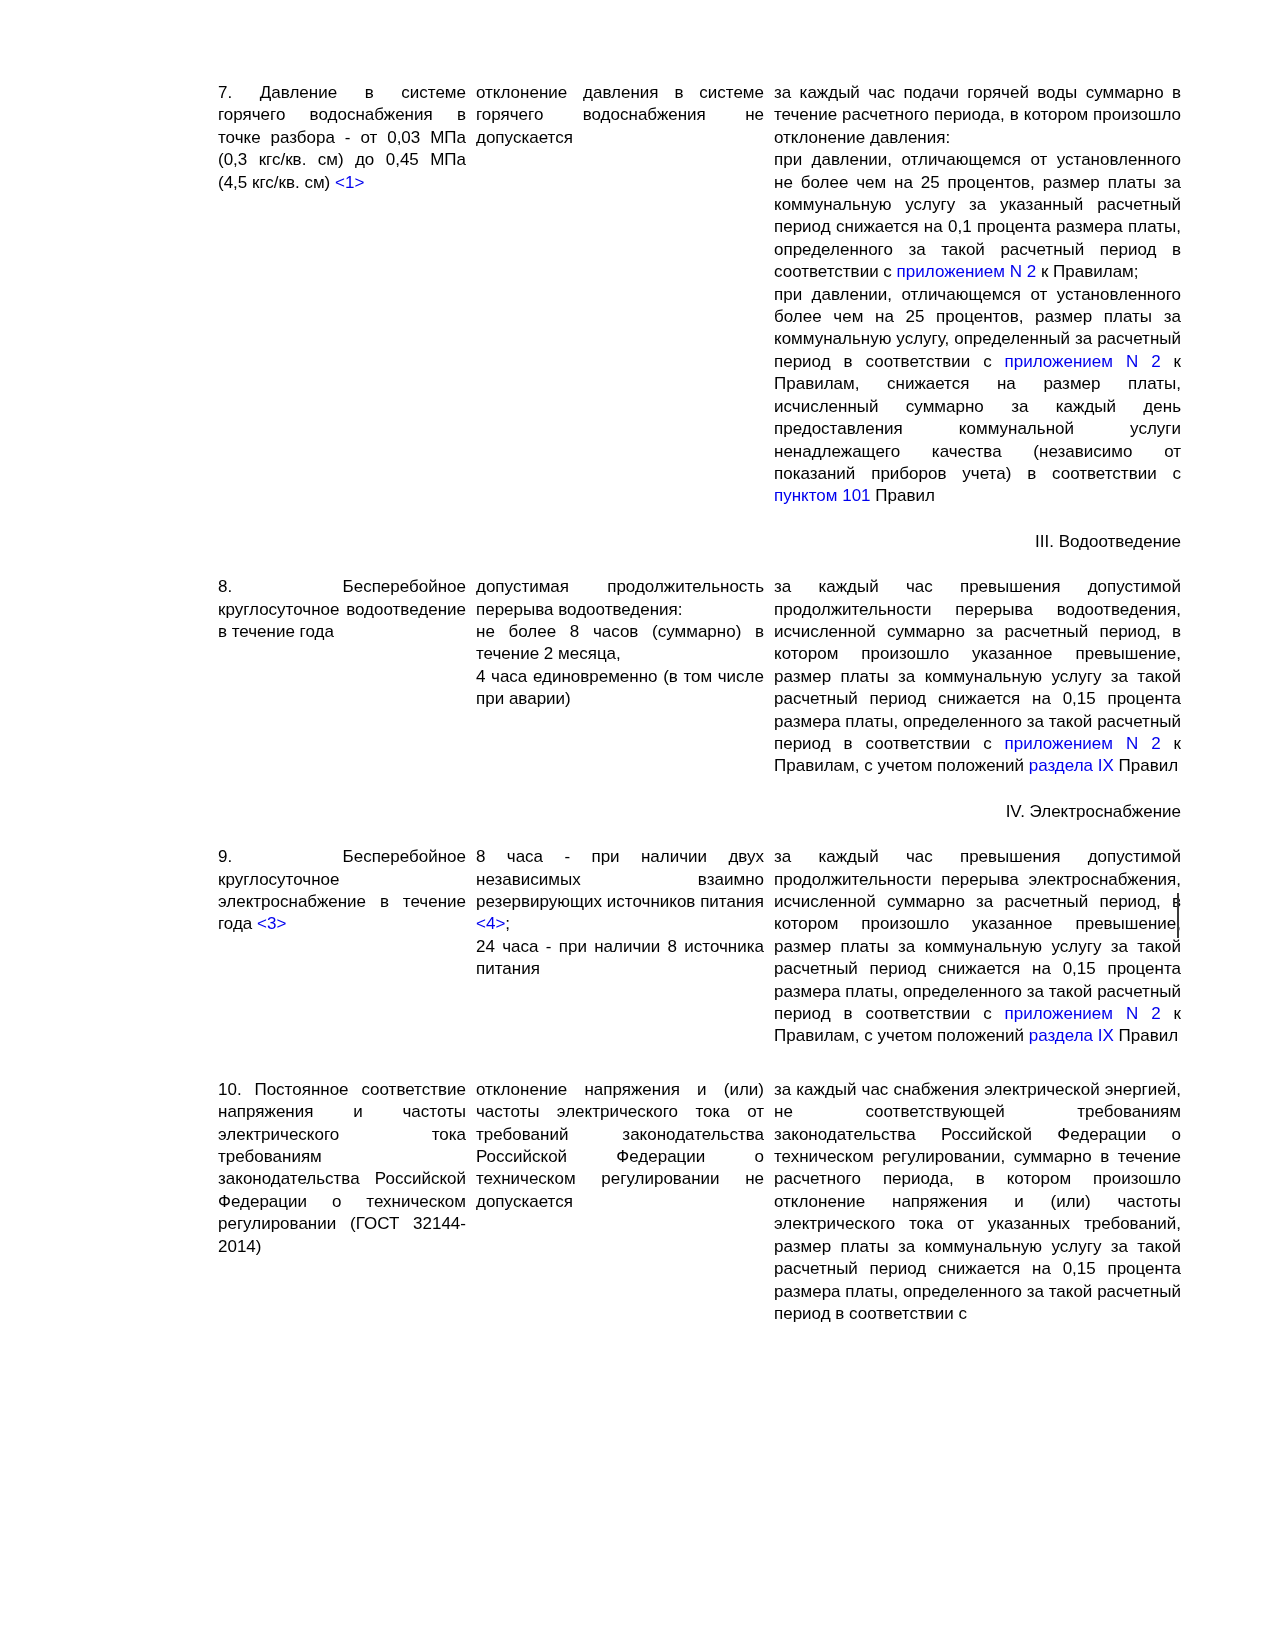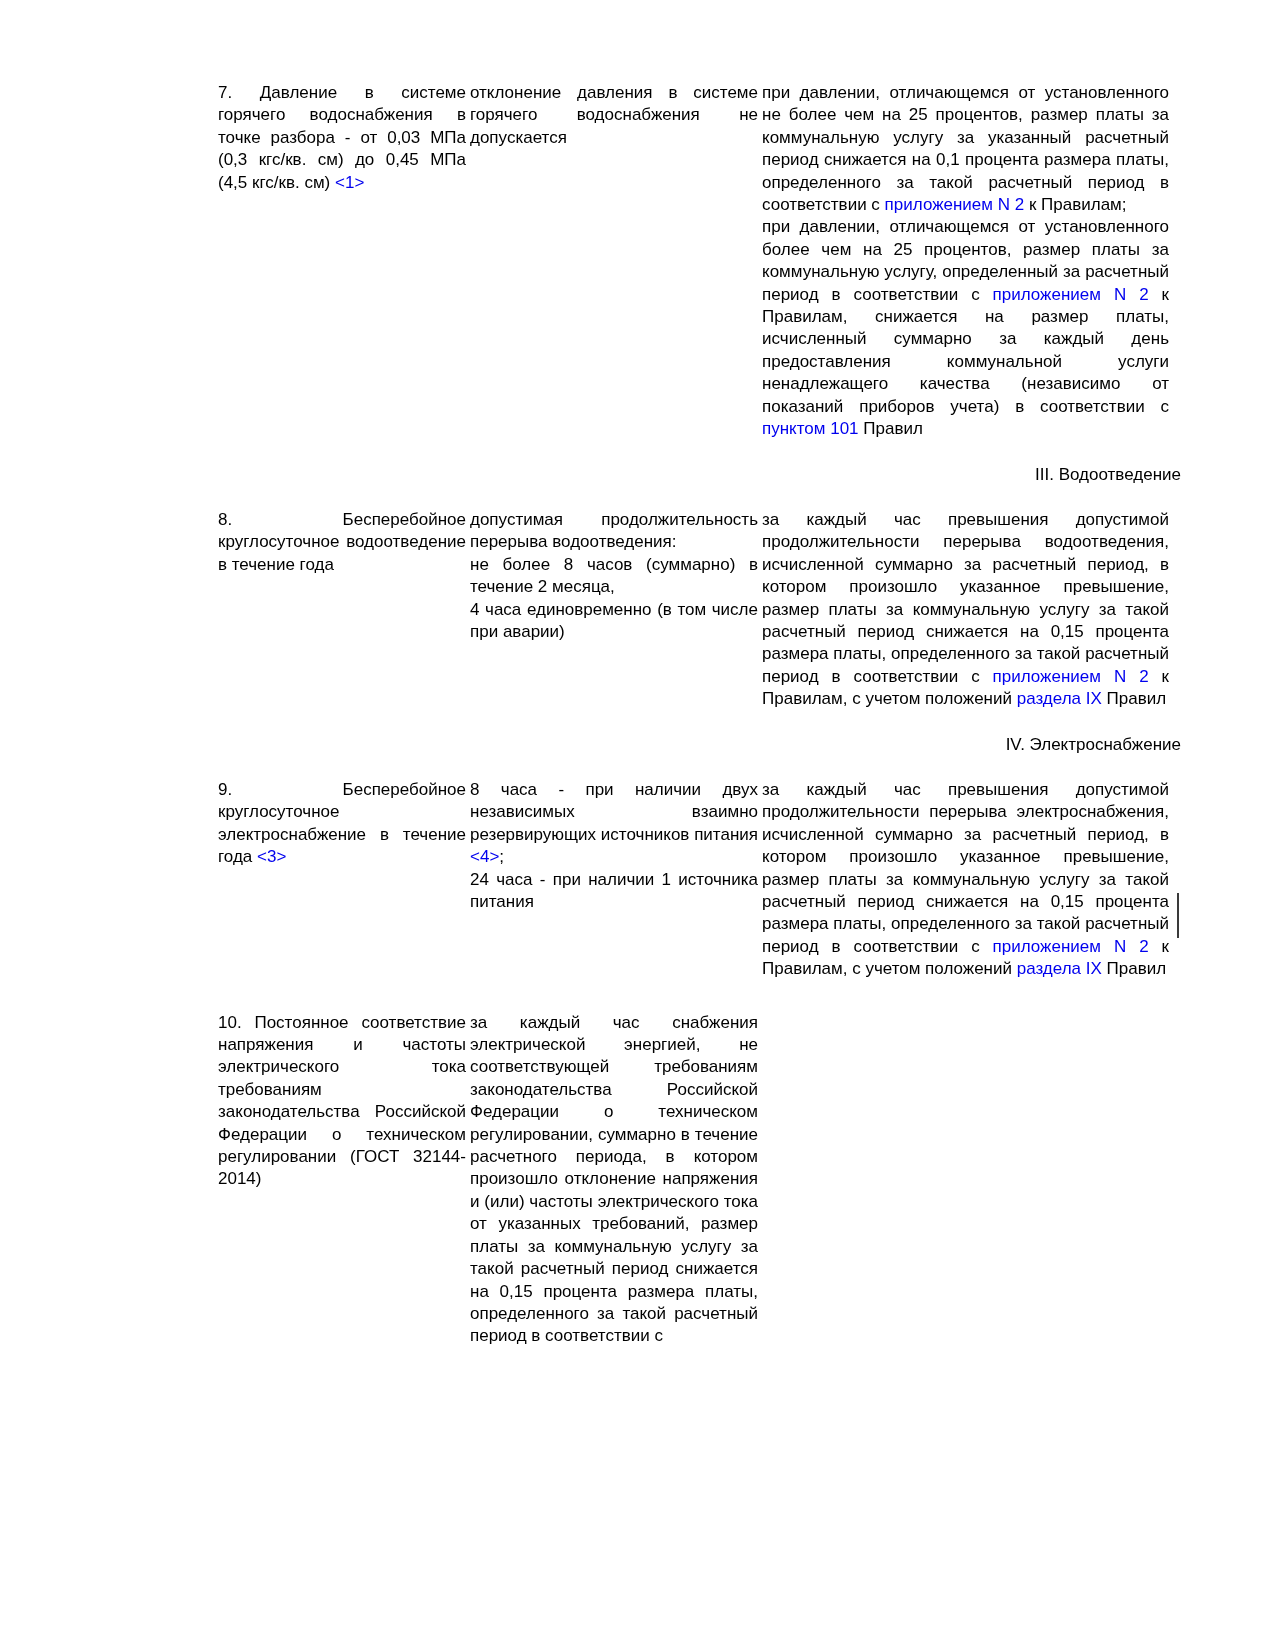--- a/index.html
+++ b/index.html
@@ -16,21 +16,21 @@
   }
   .doc {
     position: absolute;
     left: 218px;
     top: 82px;
     width: 963px;
   }
   .trow {
     display: grid;
     grid-template-columns: 248px 288px 407px;
-    column-gap: 4px;
+    column-gap: 10px;
     align-items: start;
   }
   .trow.row-10 { margin-top: 31px; }
   .cell { text-align: justify; }
   .para { margin: 0; }
   .doclink {
     color: var(--link, #0000ee);
     text-decoration: none;
     cursor: pointer;
   }
@@ -54,20 +54,21 @@
   <div class="doc">
 
     <div class="trow">
       <div class="cell">
           <div class="para"><span>7. Давление в системе горячего водоснабжения в точке разбора - от 0,03 МПа (0,3 кгс/кв. см) до 0,45 МПа (4,5 кгс/кв. см) </span><a class="doclink">&lt;1&gt;</a></div>
         </div>
       <div class="cell">
           <div class="para"><span>отклонение давления в системе горячего водоснабжения не допускается</span></div>
         </div>
       <div class="cell">
+          <div class="para"><span>за каждый час подачи горячей воды суммарно в течение расчетного периода, в котором произошло отклонение давления:</span></div>
           <div class="para"><span>при давлении, отличающемся от установленного не более чем на 25 процентов, размер платы за коммунальную услугу за указанный расчетный период снижается на 0,1 процента размера платы, определенного за такой расчетный период в соответствии с </span><a class="doclink">приложением N 2</a><span> к Правилам;</span></div>
           <div class="para"><span>при давлении, отличающемся от установленного более чем на 25 процентов, размер платы за коммунальную услугу, определенный за расчетный период в соответствии с </span><a class="doclink">приложением N 2</a><span> к Правилам, снижается на размер платы, исчисленный суммарно за каждый день предоставления коммунальной услуги ненадлежащего качества (независимо от показаний приборов учета) в соответствии с </span><a class="doclink">пунктом 101</a><span> Правил</span></div>
         </div>
     </div>
 
     <div class="section-title">III. Водоотведение</div>
 
     <div class="trow">
       <div class="cell">
           <div class="para"><span>8. Бесперебойное круглосуточное водоотведение в течение года</span></div>
@@ -83,30 +84,33 @@
     </div>
 
     <div class="section-title">IV. Электроснабжение</div>
 
     <div class="trow">
       <div class="cell">
           <div class="para"><span>9. Бесперебойное круглосуточное электроснабжение в течение года </span><a class="doclink">&lt;3&gt;</a></div>
         </div>
       <div class="cell">
           <div class="para"><span>8 часа - при наличии двух независимых взаимно резервирующих источников питания </span><a class="doclink">&lt;4&gt;</a><span>;</span></div>
-          <div class="para"><span>24 часа - при наличии 1 источника питания</span></div>
+          <div class="para"><span>24 часа - при наличии 8 источника питания</span></div>
         </div>
       <div class="cell">
           <div class="para"><span>за каждый час превышения допустимой продолжительности перерыва электроснабжения, исчисленной суммарно за расчетный период, в котором произошло указанное превышение, размер платы за коммунальную услугу за такой расчетный период снижается на 0,15 процента размера платы, определенного за такой расчетный период в соответствии с </span><a class="doclink">приложением N 2</a><span> к Правилам, с учетом положений </span><a class="doclink">раздела IX</a><span> Правил</span></div>
         </div>
     </div>
 
     <div class="trow row-10">
       <div class="cell">
           <div class="para"><span>10. Постоянное соответствие напряжения и частоты электрического тока требованиям законодательства Российской Федерации о техническом регулировании (ГОСТ 32144-2014)</span></div>
+        </div>
+      <div class="cell">
+          <div class="para"><span>отклонение напряжения и (или) частоты электрического тока от требований законодательства Российской Федерации о техническом регулировании не допускается</span></div>
         </div>
       <div class="cell">
           <div class="para"><span>за каждый час снабжения электрической энергией, не соответствующей требованиям законодательства Российской Федерации о техническом регулировании, суммарно в течение расчетного периода, в котором произошло отклонение напряжения и (или) частоты электрического тока от указанных требований, размер платы за коммунальную услугу за такой расчетный период снижается на 0,15 процента размера платы, определенного за такой расчетный период в соответствии с</span></div>
         </div>
     </div>
 
   </div>
 
   <div class="revision-bar"></div>
 </div>

